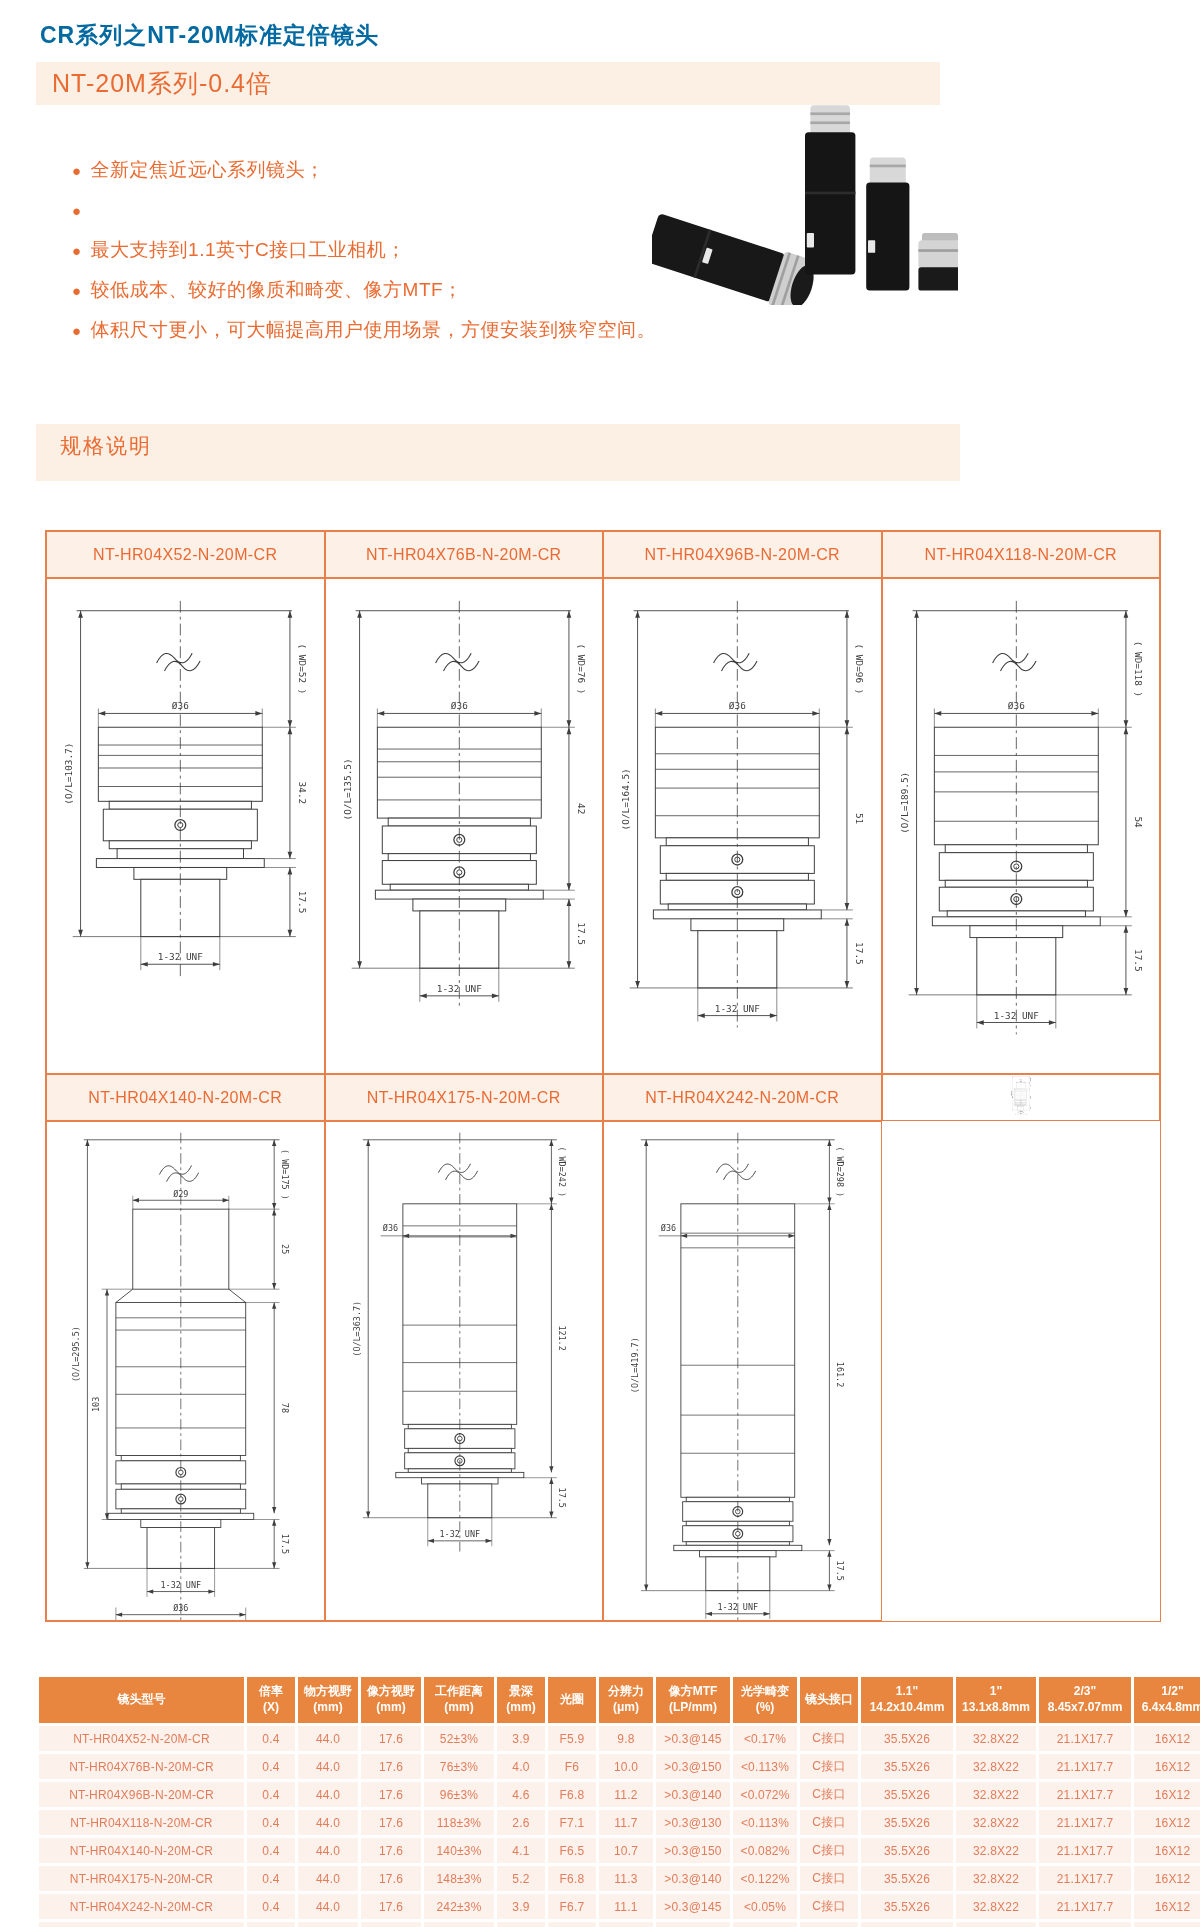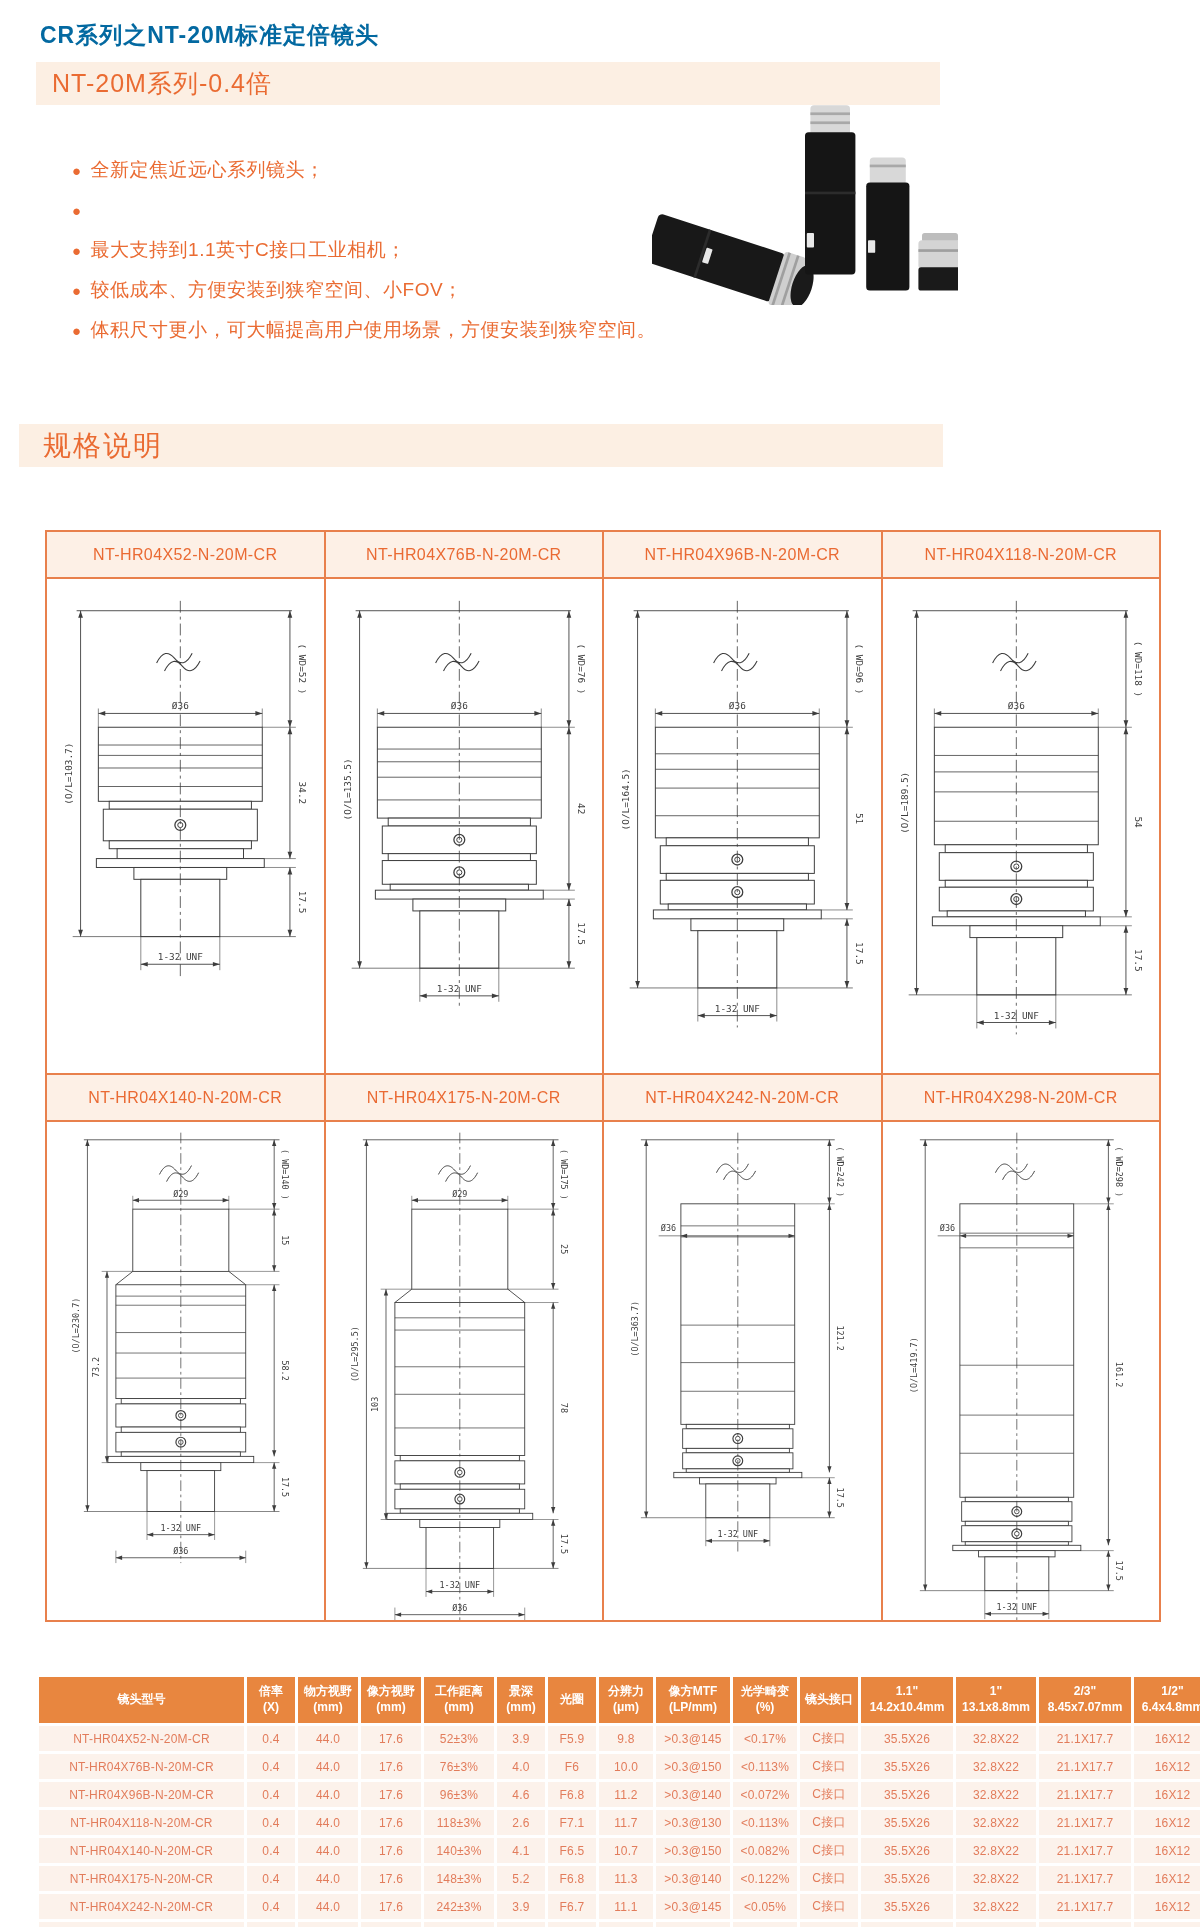--- a/index.html
+++ b/index.html
@@ -4,22 +4,22 @@
 <style>
   html,body{margin:0;padding:0;background:#fff;}
   body{width:1200px;height:1930px;position:relative;font-family:"Liberation Sans","DejaVu Sans",sans-serif;}
   .page-title{position:absolute;left:40px;top:20px;font-size:23px;font-weight:bold;color:#0369a1;letter-spacing:1px;}
   .series-banner{position:absolute;left:36px;top:62px;width:904px;height:43px;background:#FCEFE3;color:#EA6B32;
     font-size:25px;line-height:43px;padding-left:16px;letter-spacing:1px;box-sizing:border-box;}
   .features{position:absolute;left:72px;top:150px;width:600px;}
   .feat{display:flex;align-items:center;height:40px;color:#EA6B32;font-size:19px;letter-spacing:.5px;}
   .feat .dot{font-size:15px;margin-right:9px;line-height:1;}
   .photo{position:absolute;left:652px;top:98px;width:306px;height:214px;}
-  .spec-banner{position:absolute;left:19px;top:424px;width:924px;height:43px;background:#FCEFE3;color:#EA6B32;
-    font-size:28px;line-height:43px;padding-left:24px;letter-spacing:2px;box-sizing:border-box;}
+  .spec-banner{position:absolute;left:36px;top:424px;width:924px;height:57px;background:#FCEFE3;color:#EA6B32;
+    font-size:21px;line-height:43px;padding-left:24px;letter-spacing:2px;box-sizing:border-box;}
   .grid{position:absolute;left:45px;top:530px;width:1114px;display:grid;
     grid-template-columns:repeat(4,1fr);grid-template-rows:47px 496px 47px 500px;border:1px solid #E8804C;}
   .ghead{background:#FDF0E6;border:1px solid #E8804C;color:#EA6A33;font-size:16px;letter-spacing:.4px;
     display:flex;align-items:center;justify-content:center;}
   .gcell{background:#fff;border:1px solid #E8804C;}
   .gcell svg{width:100%;height:100%;display:block;}
   .tablewrap{position:absolute;left:36px;top:1674px;width:1128px;}
   table{border-collapse:separate;border-spacing:3px;width:1128px;table-layout:fixed;}
   thead th{background:#E8863F;color:#fff;font-size:12px;font-weight:bold;white-space:pre-line;
     line-height:1.3;height:42px;padding:2px 1px;vertical-align:middle;}
@@ -39,21 +39,21 @@
     </div>
     <div class="feat">
       <span class="dot">●</span>
     </div>
     <div class="feat">
       <span class="dot">●</span>
       <span>最大支持到1.1英寸C接口工业相机；</span>
     </div>
     <div class="feat">
       <span class="dot">●</span>
-      <span>较低成本、方便安装到狭窄空间、小FOV；</span>
+      <span>较低成本、较好的像质和畸变、像方MTF；</span>
     </div>
     <div class="feat">
       <span class="dot">●</span>
       <span>体积尺寸更小，可大幅提高用户使用场景，方便安装到狭窄空间。</span>
     </div>
   </div>
 
 <div class="photo">
   <svg viewBox="0 0 340 230">
 
@@ -316,21 +316,20 @@
         <line x1="95" y1="449" x2="175" y2="449" stroke="#3D3D3D" stroke-width="0.9"></line>
         <polygon points="95,449 102,446.6 102,451.4" fill="#3D3D3D"></polygon>
         <polygon points="175,449 168,446.6 168,451.4" fill="#3D3D3D"></polygon>
         <text x="135" y="445" fill="#3D3D3D" font-size="9.5" text-anchor="middle" font-family="DejaVu Sans Mono,monospace">1-32 UNF</text>
         <line x1="135" y1="22" x2="135" y2="461" stroke="#3D3D3D" stroke-width="0.8" stroke-dasharray="12 4 3 4"></line>
       </svg>
     </div>
     <div class="ghead">NT-HR04X140-N-20M-CR</div>
     <div class="ghead">NT-HR04X175-N-20M-CR</div>
     <div class="ghead">NT-HR04X242-N-20M-CR</div>
-    <div class="ghead">NT-HR04X298-N-20M-CR</div>
     <div class="gcell">
       <svg viewBox="0 0 280 560" preserveAspectRatio="xMidYMid meet">
         <line x1="26" y1="20" x2="246" y2="20" stroke="#3D3D3D" stroke-width="0.9"></line>
         <path d="M111 59 c6,-12 12,-12 18,-5 c6,7 12,7 18,-5 M119 67 c6,-12 12,-12 18,-5 c6,7 12,7 18,-5" fill="none" stroke="#3D3D3D" stroke-width="1.1"></path>
         <line x1="81" y1="88" x2="189" y2="88" stroke="#3D3D3D" stroke-width="0.9"></line>
         <polygon points="81,88 88,85.6 88,90.4" fill="#3D3D3D"></polygon>
         <polygon points="189,88 182,85.6 182,90.4" fill="#3D3D3D"></polygon>
         <text x="135" y="84" fill="#3D3D3D" font-size="9.5" text-anchor="middle" font-family="DejaVu Sans Mono,monospace">Ø29</text>
         <line x1="81" y1="98" x2="81" y2="83" stroke="#3D3D3D" stroke-width="0.6"></line>
         <line x1="189" y1="98" x2="189" y2="83" stroke="#3D3D3D" stroke-width="0.6"></line>

